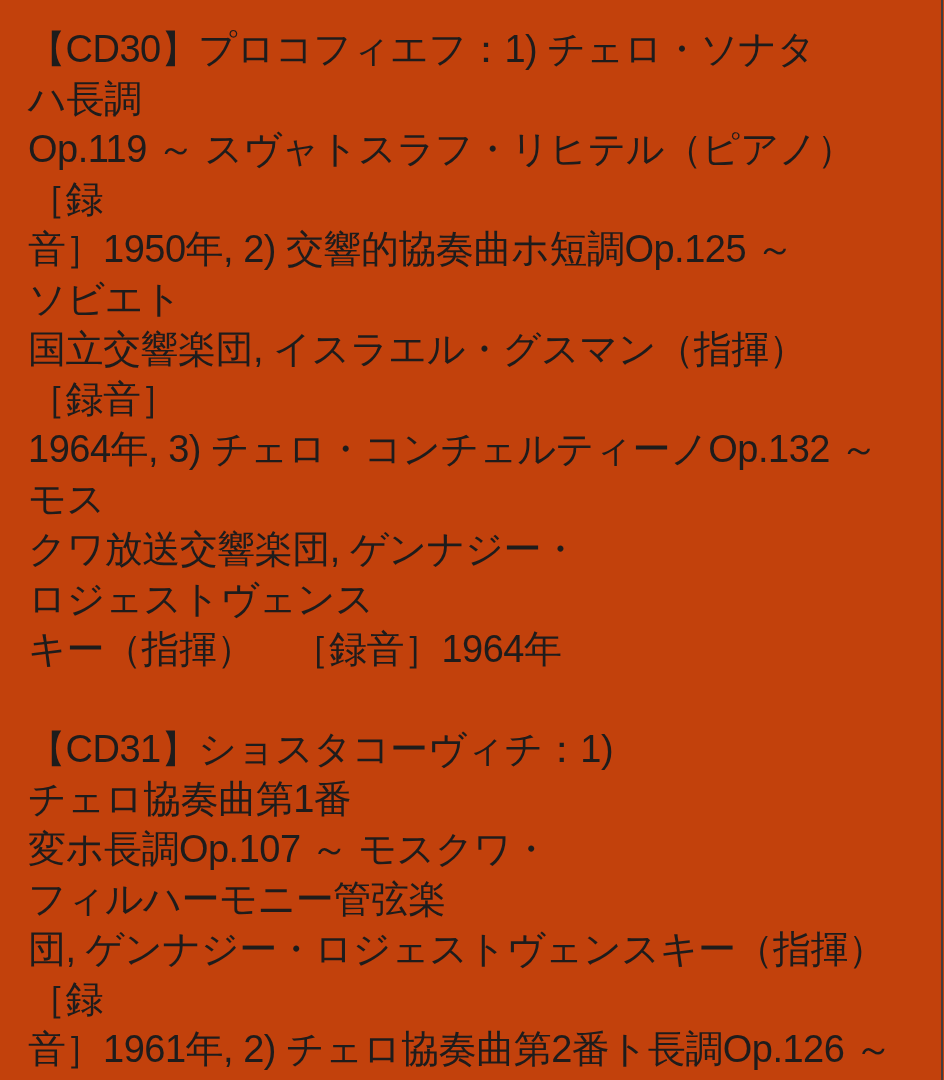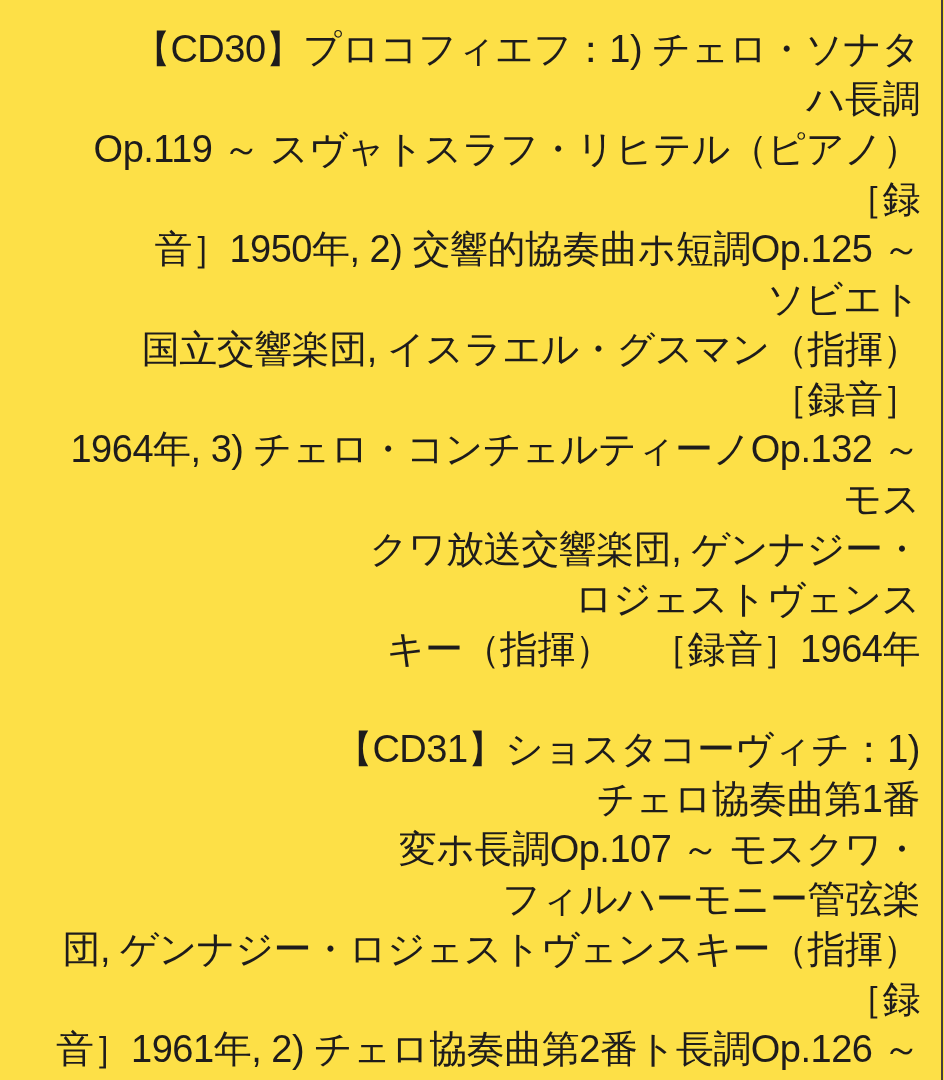--- a/index.html
+++ b/index.html
@@ -39,21 +39,21 @@
     position: absolute;
     top: 0;
     bottom: 0;
     right: 1px;
     width: 2px;
   }
 </style>
 </head>
 <body style="background: rgb(251, 249, 249);">
 
-<div class="page" style="background: #fde047; text-align: right;">
+<div class="page" style="background: #c2410c;">
   <div class="text-area" style="color: rgb(30, 28, 28);">
     <p class="cd-block">【CD30】プロコフィエフ：1) チェロ・ソナタ　ハ長調
 Op.119 ～ スヴャトスラフ・リヒテル（ピアノ）　［録
 音］1950年, 2) 交響的協奏曲ホ短調Op.125 ～ ソビエト
 国立交響楽団, イスラエル・グスマン（指揮）　［録音］
 1964年, 3) チェロ・コンチェルティーノOp.132 ～ モス
 クワ放送交響楽団, ゲンナジー・ロジェストヴェンス
 キー（指揮）　［録音］1964年</p>
     <p class="cd-block">【CD31】ショスタコーヴィチ：1) チェロ協奏曲第1番
 変ホ長調Op.107 ～ モスクワ・フィルハーモニー管弦楽

